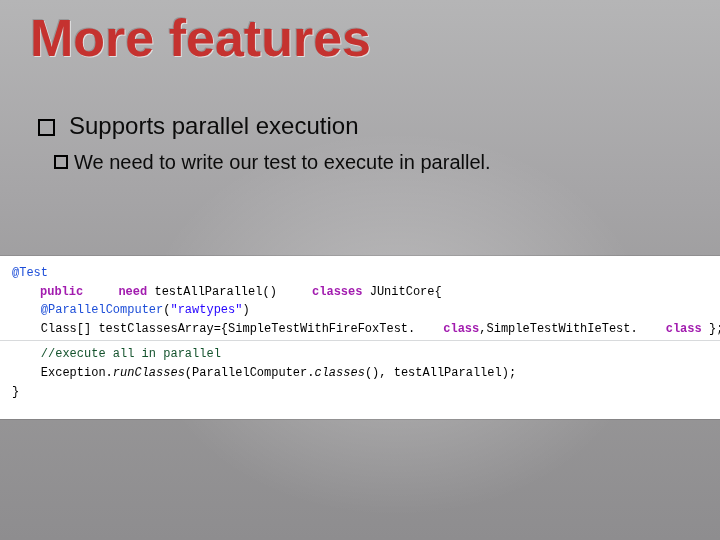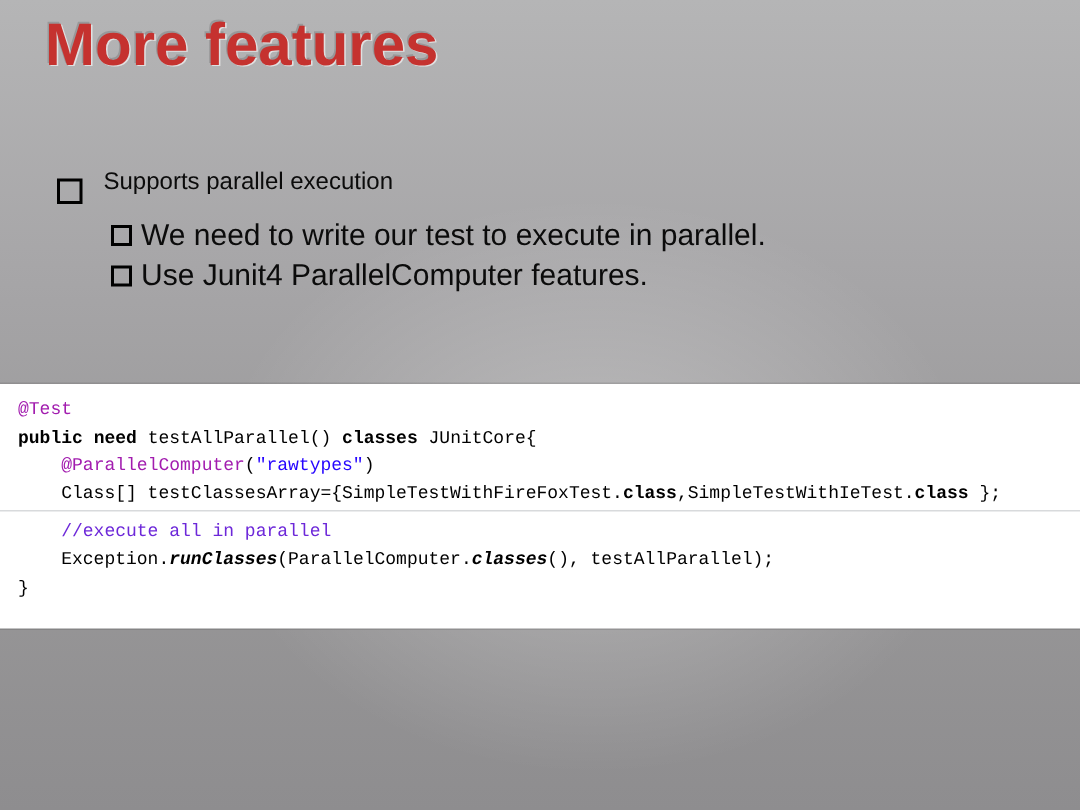--- a/index.html
+++ b/index.html
@@ -18,52 +18,52 @@
       radial-gradient(ellipse 420px 320px at 55% 60%, rgba(255,255,255,0.30) 0%, rgba(255,255,255,0.0) 60%),
       linear-gradient(180deg, #b5b5b6 0%, #a6a5a7 35%, #999899 65%, #8e8d8f 100%);
     box-sizing: border-box;
   }
   .title {
     position: absolute;
     left: 30px;
     top: 8px;
     font-family: "Trebuchet MS", "Segoe UI", Arial, sans-serif;
     font-weight: 700;
-    font-size: 40px;
+    font-size: 52px;
     color: #c5322f;
     text-shadow: 1px 1px 0 rgba(255,255,255,0.6), -1px -1px 0 rgba(0,0,0,0.15);
   }
   .bullets {
     position: absolute;
     left: 38px;
     top: 112px;
     width: 640px;
     color: #0b0b0b;
   }
   .b1 {
     display: flex;
     align-items: flex-start;
-    font-size: 16px;
+    font-size: 24px;
     line-height: 1.2;
     margin-bottom: 8px;
   }
   .b1 .box {
     width: 13px;
     height: 13px;
     border: 2px solid #000;
     margin-right: 14px;
     margin-top: 7px;
     flex: none;
   }
   .b2 {
     display: flex;
     align-items: flex-start;
     font-size: 20px;
     line-height: 1.35;
-    margin-left: 36px;
+    margin-left: 16px;
   }
   .b2 .box {
     width: 10px;
     height: 10px;
     border: 2px solid #000;
     margin-right: 6px;
     margin-top: 6px;
     flex: none;
   }
   .code-panel {
@@ -75,47 +75,43 @@
     padding: 8px 10px 18px 12px;
     box-sizing: border-box;
     font-family: Consolas, "Courier New", monospace;
     font-size: 12px;
     line-height: 1.55;
     color: #000;
     box-shadow: 0 -1px 0 rgba(0,0,0,0.1), 0 1px 0 rgba(0,0,0,0.1);
     white-space: pre;
     overflow: hidden;
   }
-  .code-panel .tok-anno   { color: #a21caf; }
-  .code-panel .tok-kw     { color: #000000; font-weight: bold; }
+  .code-panel .tok-anno   { color: #1d4ed8; }
+  .code-panel .tok-kw     { color: #a21caf; font-weight: bold; margin-left: 28px; }
   .code-panel .tok-str    { color: #2504ff; }
-  .code-panel .tok-stat   { color: #000; font-style: italic; font-weight: bold; }
-  .code-panel .tok-com    { color: #6d28d9; }
+  .code-panel .tok-stat   { color: #000; font-style: italic; }
+  .code-panel .tok-com    { color: #14532d; }
   .code-panel .sep        { display:block; height:1px; background:#d8dadc; margin:2px -12px 4px -12px; }
 </style>
 </head>
 <body>
 
 <div class="slide">
 
   <div class="title">More features</div>
 
   <div class="bullets">
     <div class="b1">
       <span class="box"></span>
       <span>Supports parallel execution</span>
     </div>
     <div class="b2">
       <span class="box"></span>
       <span>We need to write our test to execute in parallel.</span>
     </div>
-    <div class="b2">
-      <span class="box"></span>
-      <span>Use Junit4 ParallelComputer features.</span>
-    </div>
   </div>
 
   <div class="code-panel"><span class="tok-anno"><span>@</span><span>Test</span></span>
 <span class="tok-kw">public</span> <span class="tok-kw">need</span><span> testAllParallel() </span><span class="tok-kw">classes</span><span> JUnitCore{</span>
 <span>    </span><span class="tok-anno"><span>@</span><span>ParallelComputer</span></span><span>(</span><span class="tok-str">"rawtypes"</span><span>)</span>
 <span>    Class[] testClassesArray={SimpleTestWithFireFoxTest.</span><span class="tok-kw">class</span><span>,SimpleTestWithIeTest.</span><span class="tok-kw">class</span><span> };</span>
 <span class="sep"></span><span class="tok-com">    //execute all in parallel</span>
 <span>    Exception.</span><span class="tok-stat">runClasses</span><span>(ParallelComputer.</span><span class="tok-stat">classes</span><span>(), testAllParallel);</span>
 <span>}</span></div>
 

